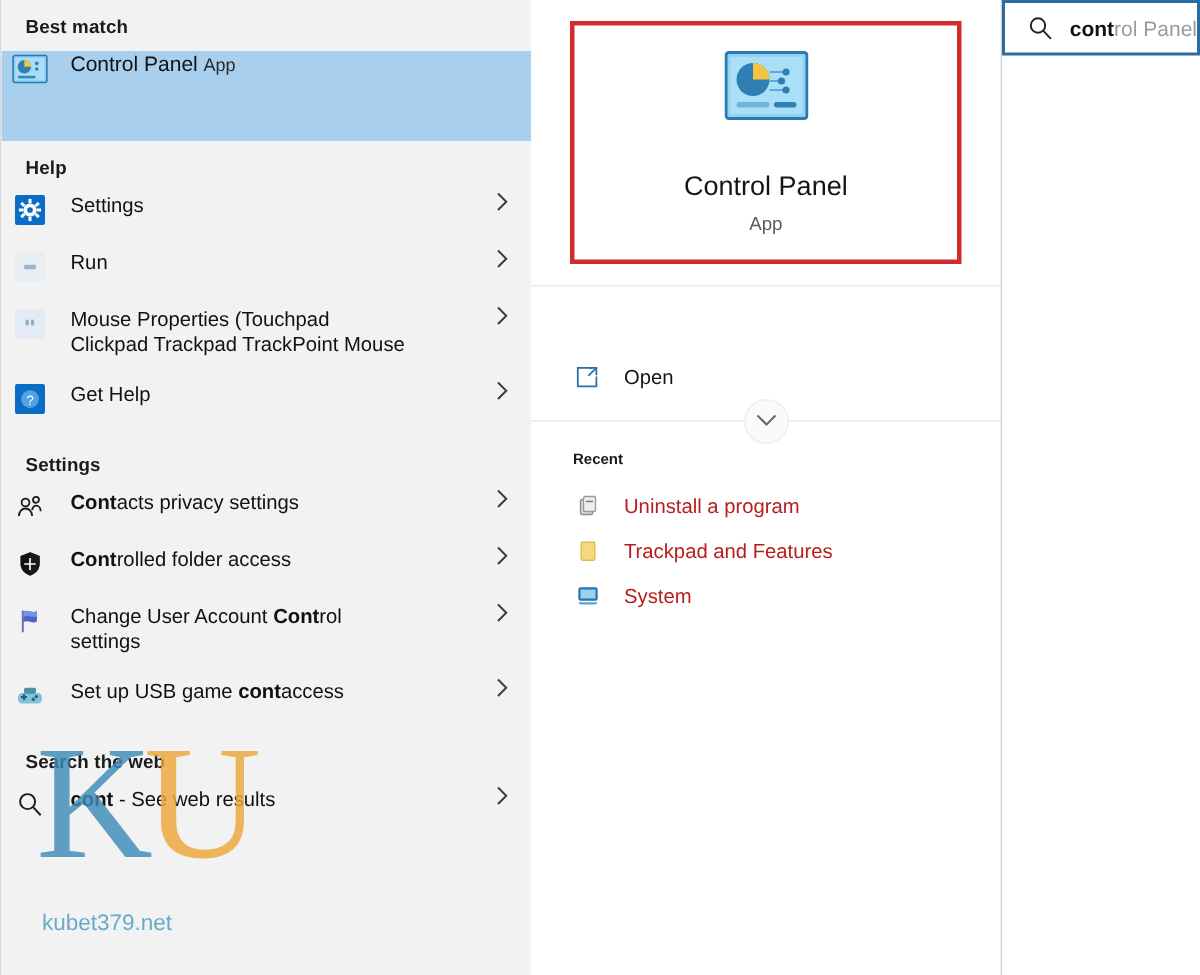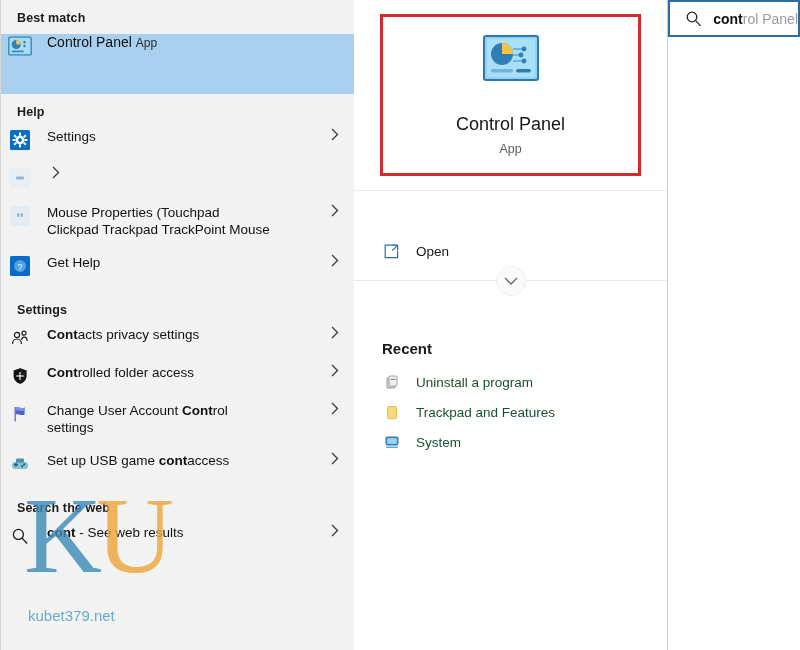--- a/index.html
+++ b/index.html
@@ -186,33 +186,32 @@
     align-items: center;
     justify-content: center;
     color: #555;
   }
 
   .recent {
     flex: 1 1 auto;
     padding-top: 20px;
   }
   .recent-header {
-    font-size: 15px;
+    font-size: 10px;
     font-weight: bold;
     color: #1b1b1b;
     padding: 0 0 10px 28px;
-    margin-top: 39px;
   }
   .recent-row {
     display: flex;
     align-items: center;
     height: 30px;
     padding-left: 28px;
     font-size: 13.5px;
-    color: #14532d;
+    color: #b91c1c;
   }
   .recent-row .aicon {
     width: 20px; flex: 0 0 20px; height: 20px;
     margin-right: 14px;
     display: flex; align-items: center; justify-content: center;
   }
 
   
   .searchbar {
     flex: 0 0 auto;
@@ -321,20 +320,21 @@
         </span>
       </div>
 
       <div class="result-row">
         <span class="ricon">
           <svg width="20" height="20" viewBox="0 0 20 20">
             <rect width="20" height="20" rx="1.5" fill="#e9eef3"></rect>
             <rect x="6" y="8.5" width="8" height="3" rx="1" fill="#9ab4cb"></rect>
           </svg>
         </span>
+        <span class="rtext">Run</span>
         <span class="chev">
           <svg width="8" height="13" viewBox="0 0 8 13">
               <path d="M1 1l5.5 5.5L1 12" fill="none" stroke="#3a3a3a" stroke-width="1.3"></path>
             </svg>
         </span>
       </div>
 
       <div class="result-row tall">
         <span class="ricon">
           <svg width="20" height="20" viewBox="0 0 20 20">

